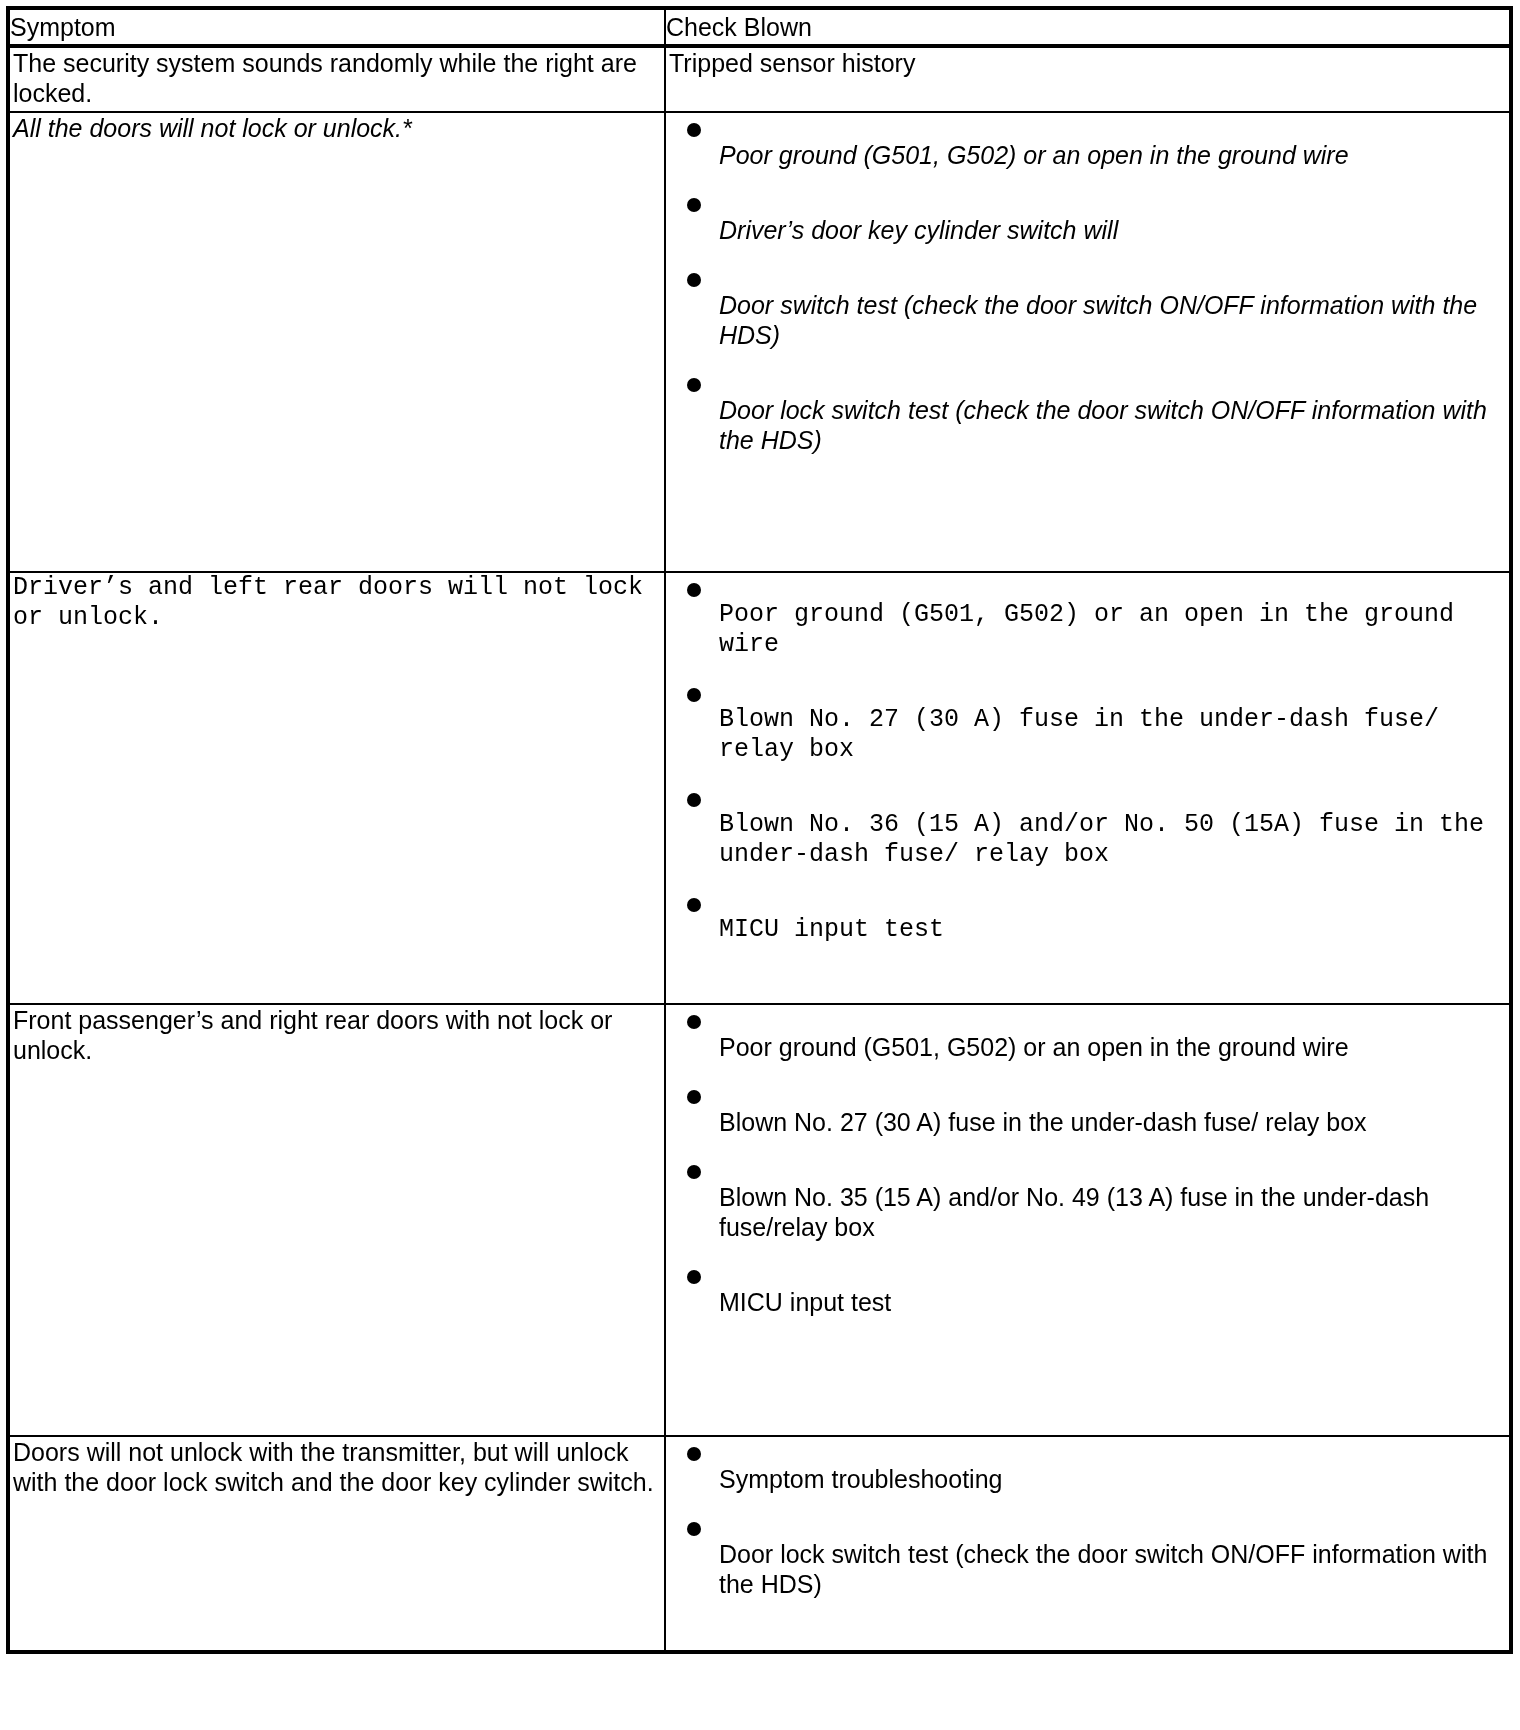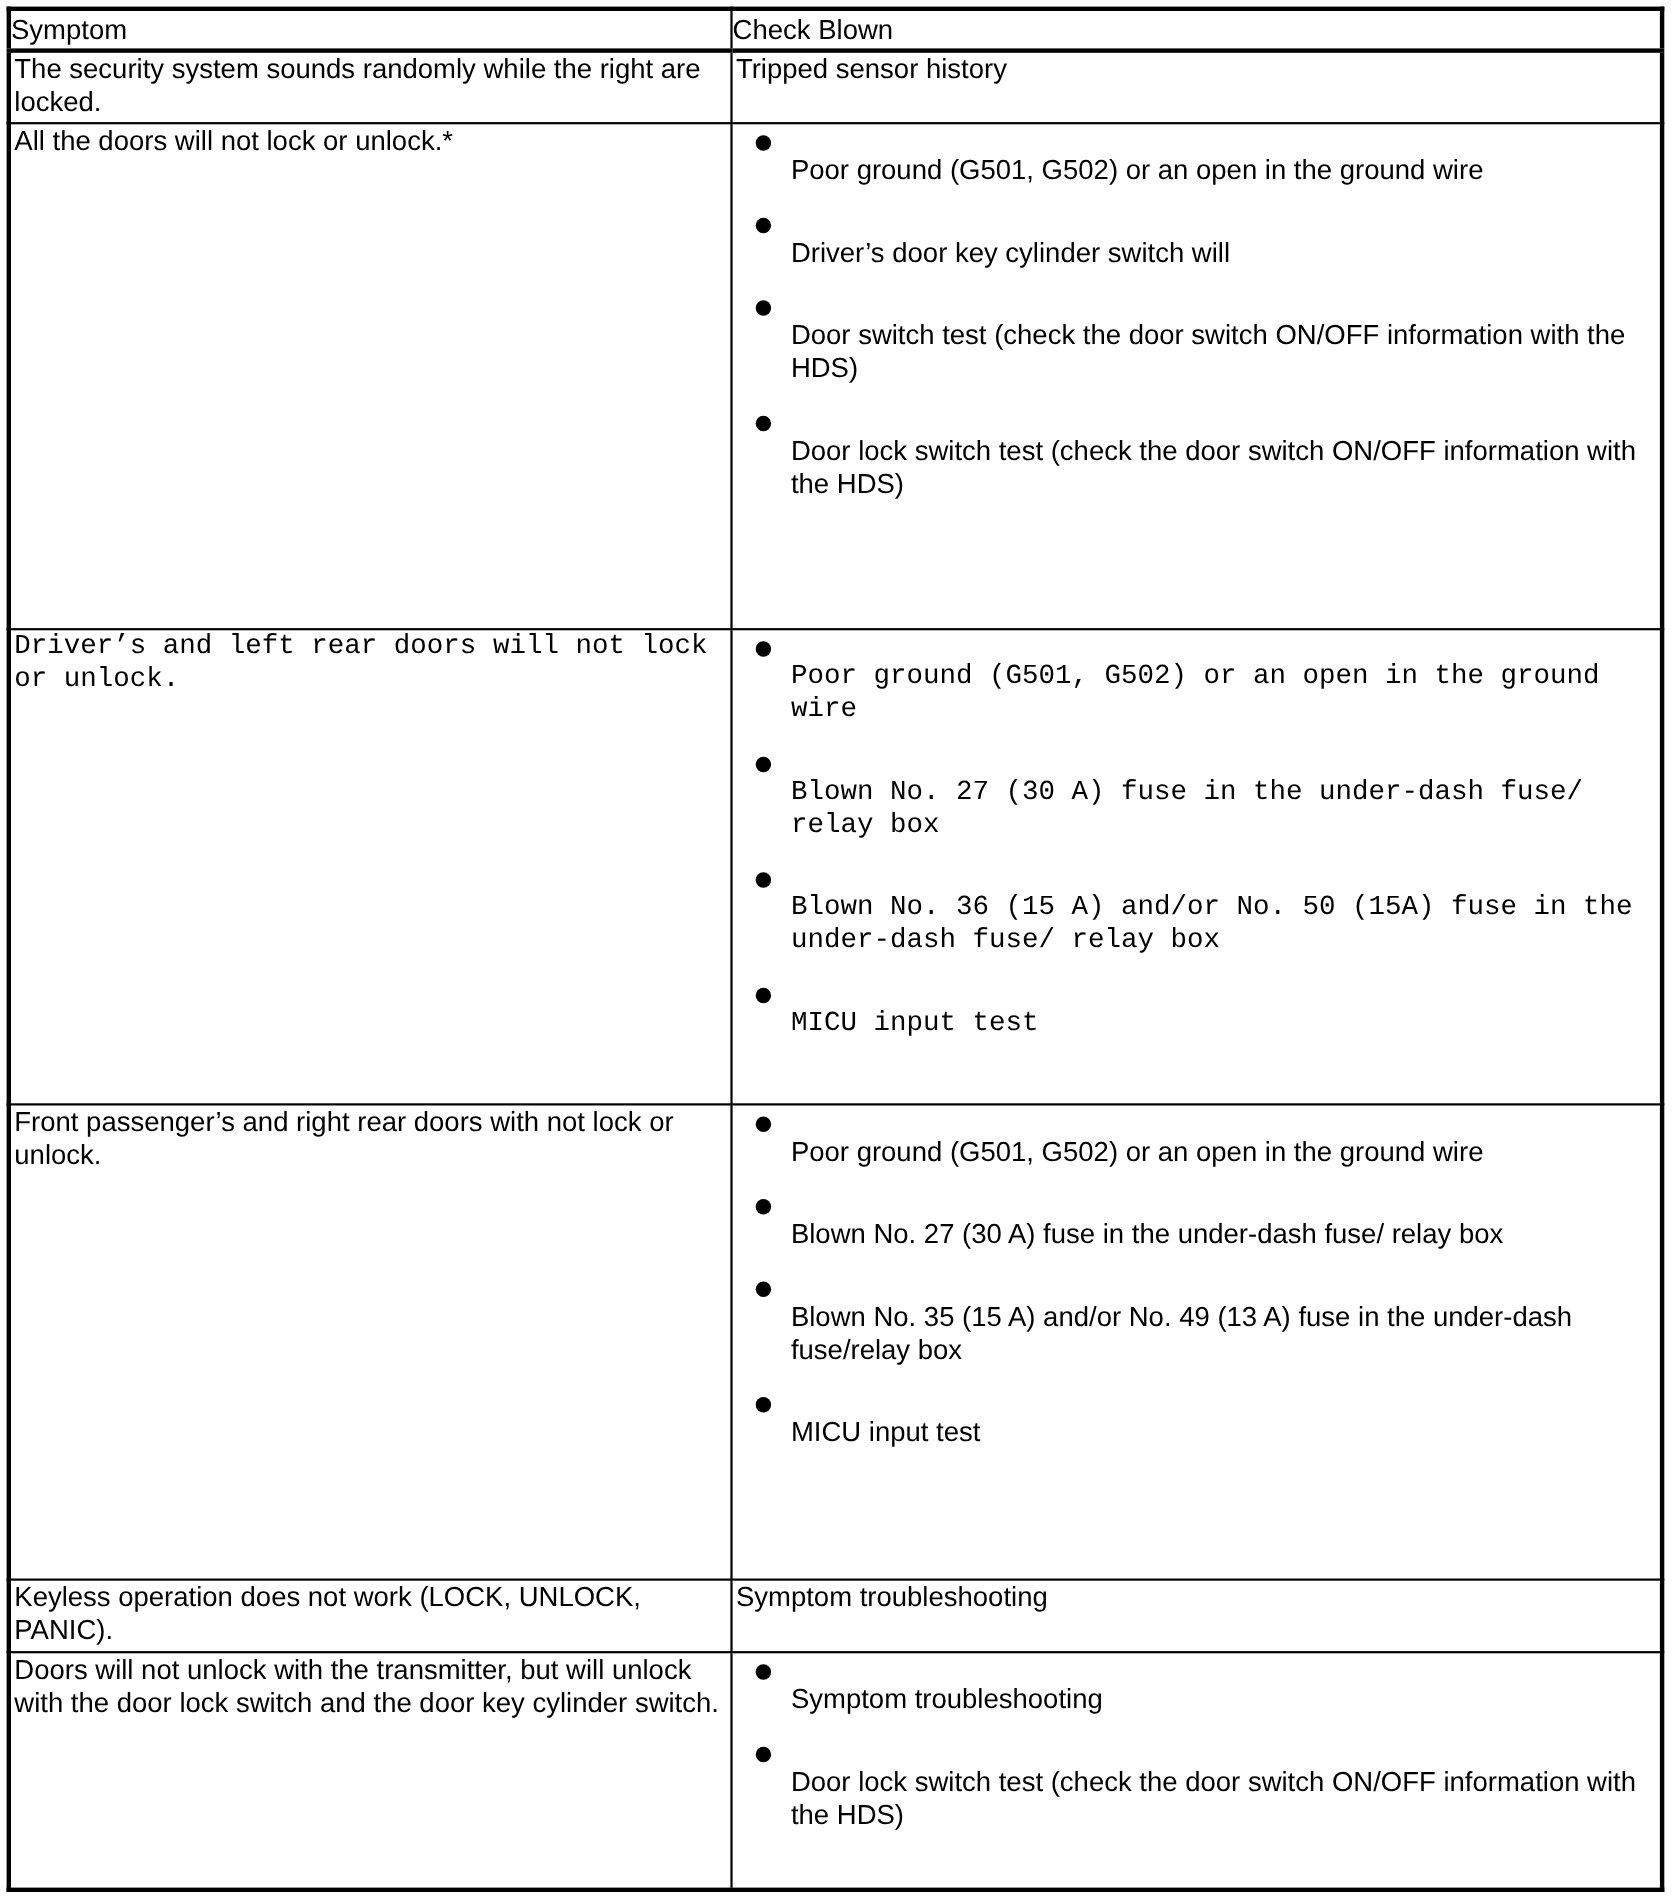--- a/index.html
+++ b/index.html
@@ -13,21 +13,21 @@
   table.sym col.c1 { width: 657px; }
   table.sym col.c2 { width: 846px; }
   table.sym th, table.sym td {
     border: 2px solid #000; vertical-align: top; padding: 0 3px;
     font-weight: normal; text-align: left;
   }
   table.sym { border: 4px solid #000; }
   table.sym th { font-weight: normal; text-align: left; height: 34px; line-height: 34px; padding: 0; }
   table.sym tr.hdr th { border-bottom: 4px solid #000; }
   .r1 { height: 66px; }
-  .r2 { height: 460px; }
+  .r2 { height: 460px; font-style: italic; }
   .r3 { height: 432px; font-family: Liberation Mono, monospace; }
   .r4 { height: 432px; }
   .r5 { height: 66px; }
   .r6 { height: 216px; }
   td.mid { vertical-align: middle; }
   ul.checks { list-style: none; margin: 0; padding: 0; }
   ul.checks li { position: relative; padding-left: 50px; }
   ul.checks li .dot {
     display: block; width: 14px; height: 14px; border-radius: 50%;
     background: #000; position: absolute; left: 18px; top: 10px;
@@ -117,24 +117,20 @@
               <span class="dot"></span>
               <span class="txt">Blown No. 35 (15 A) and/or No. 49 (13 A) fuse in the under-dash fuse/relay box</span>
             </li>
           <li>
               <span class="dot"></span>
               <span class="txt">MICU input test</span>
             </li>
         </ul>
       </td>
     </tr>
-    <tr class="r5">
-      <td class="cell-pad">Keyless operation does not work (LOCK, UNLOCK, PANIC).</td>
-      <td class="cell-pad">Symptom troubleshooting</td>
-    </tr>
     <tr class="r6">
       <td class="cell-pad">Doors will not unlock with the transmitter, but will unlock with the door lock switch and the door key cylinder switch.</td>
       <td>
         <ul class="checks">
           <li>
               <span class="dot"></span>
               <span class="txt">Symptom troubleshooting</span>
             </li>
           <li>
               <span class="dot"></span>

